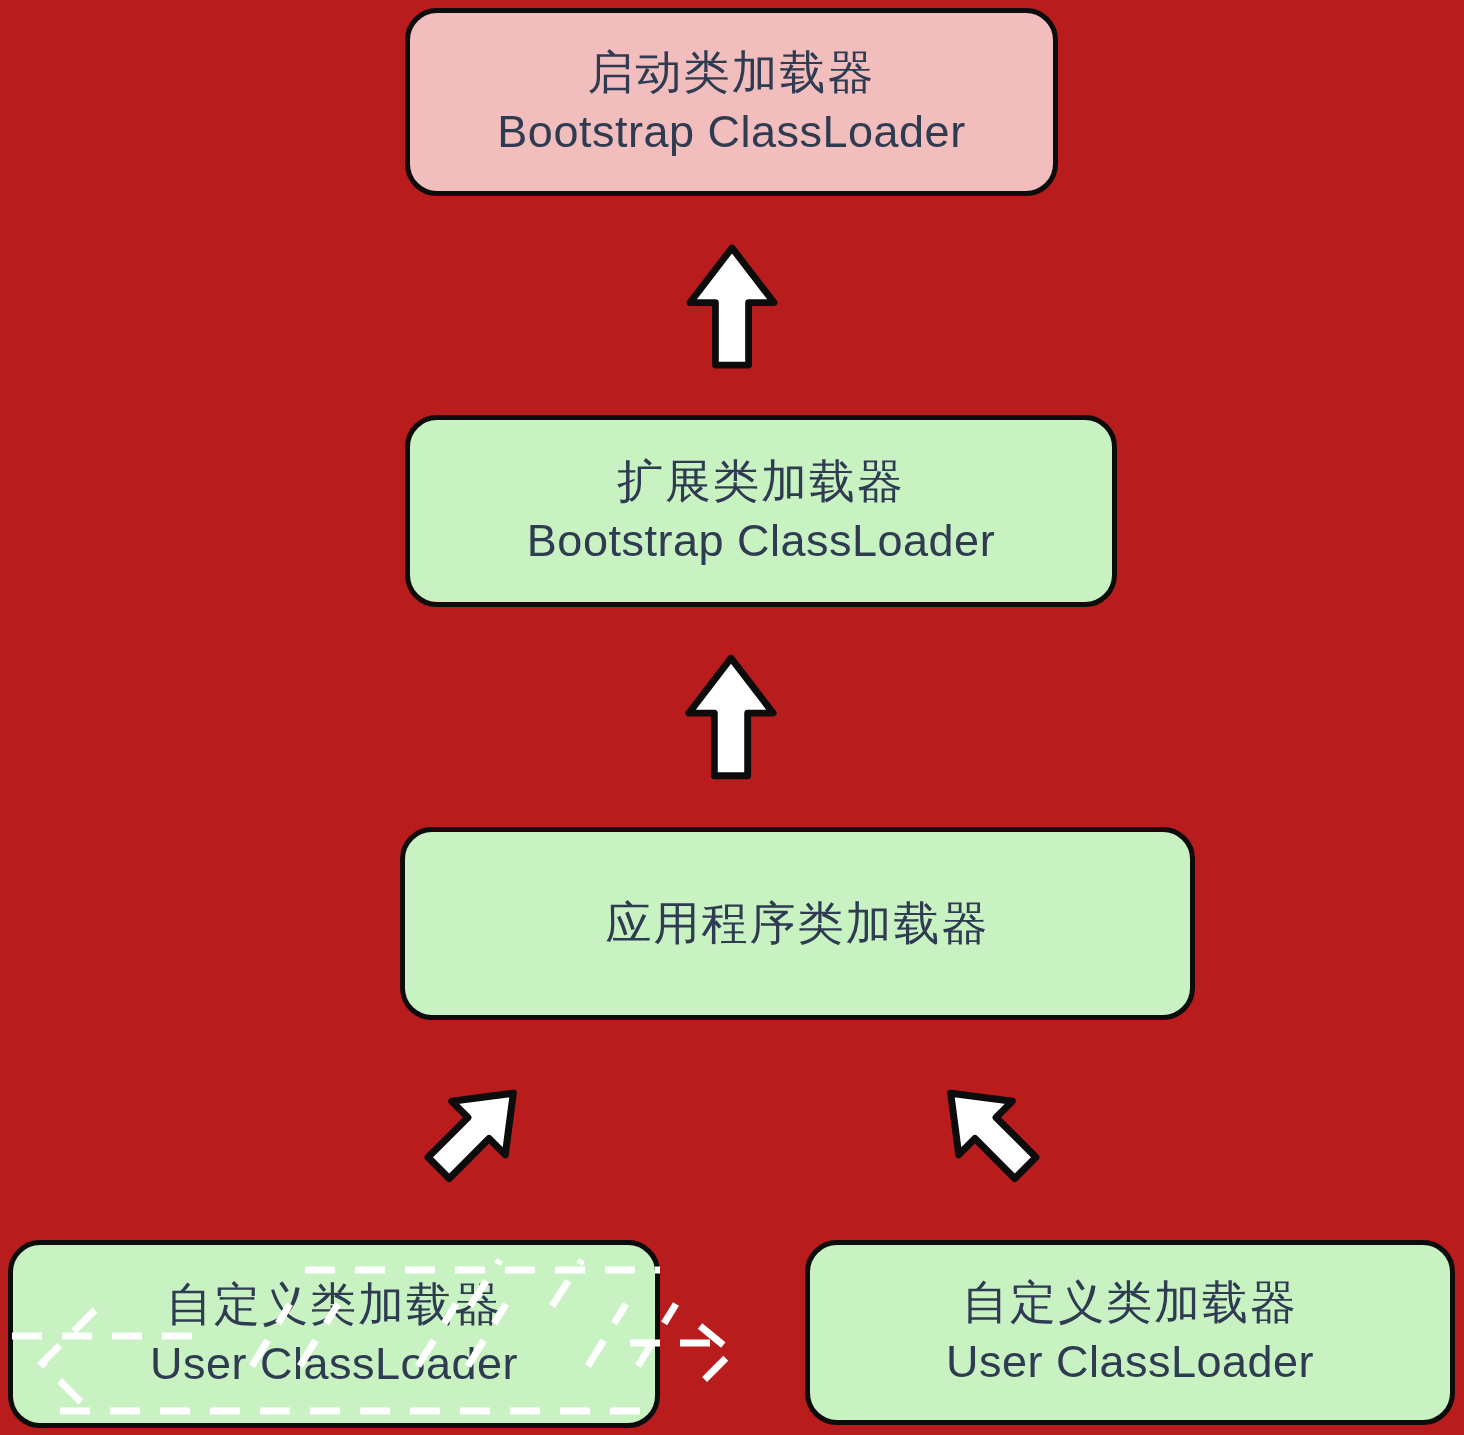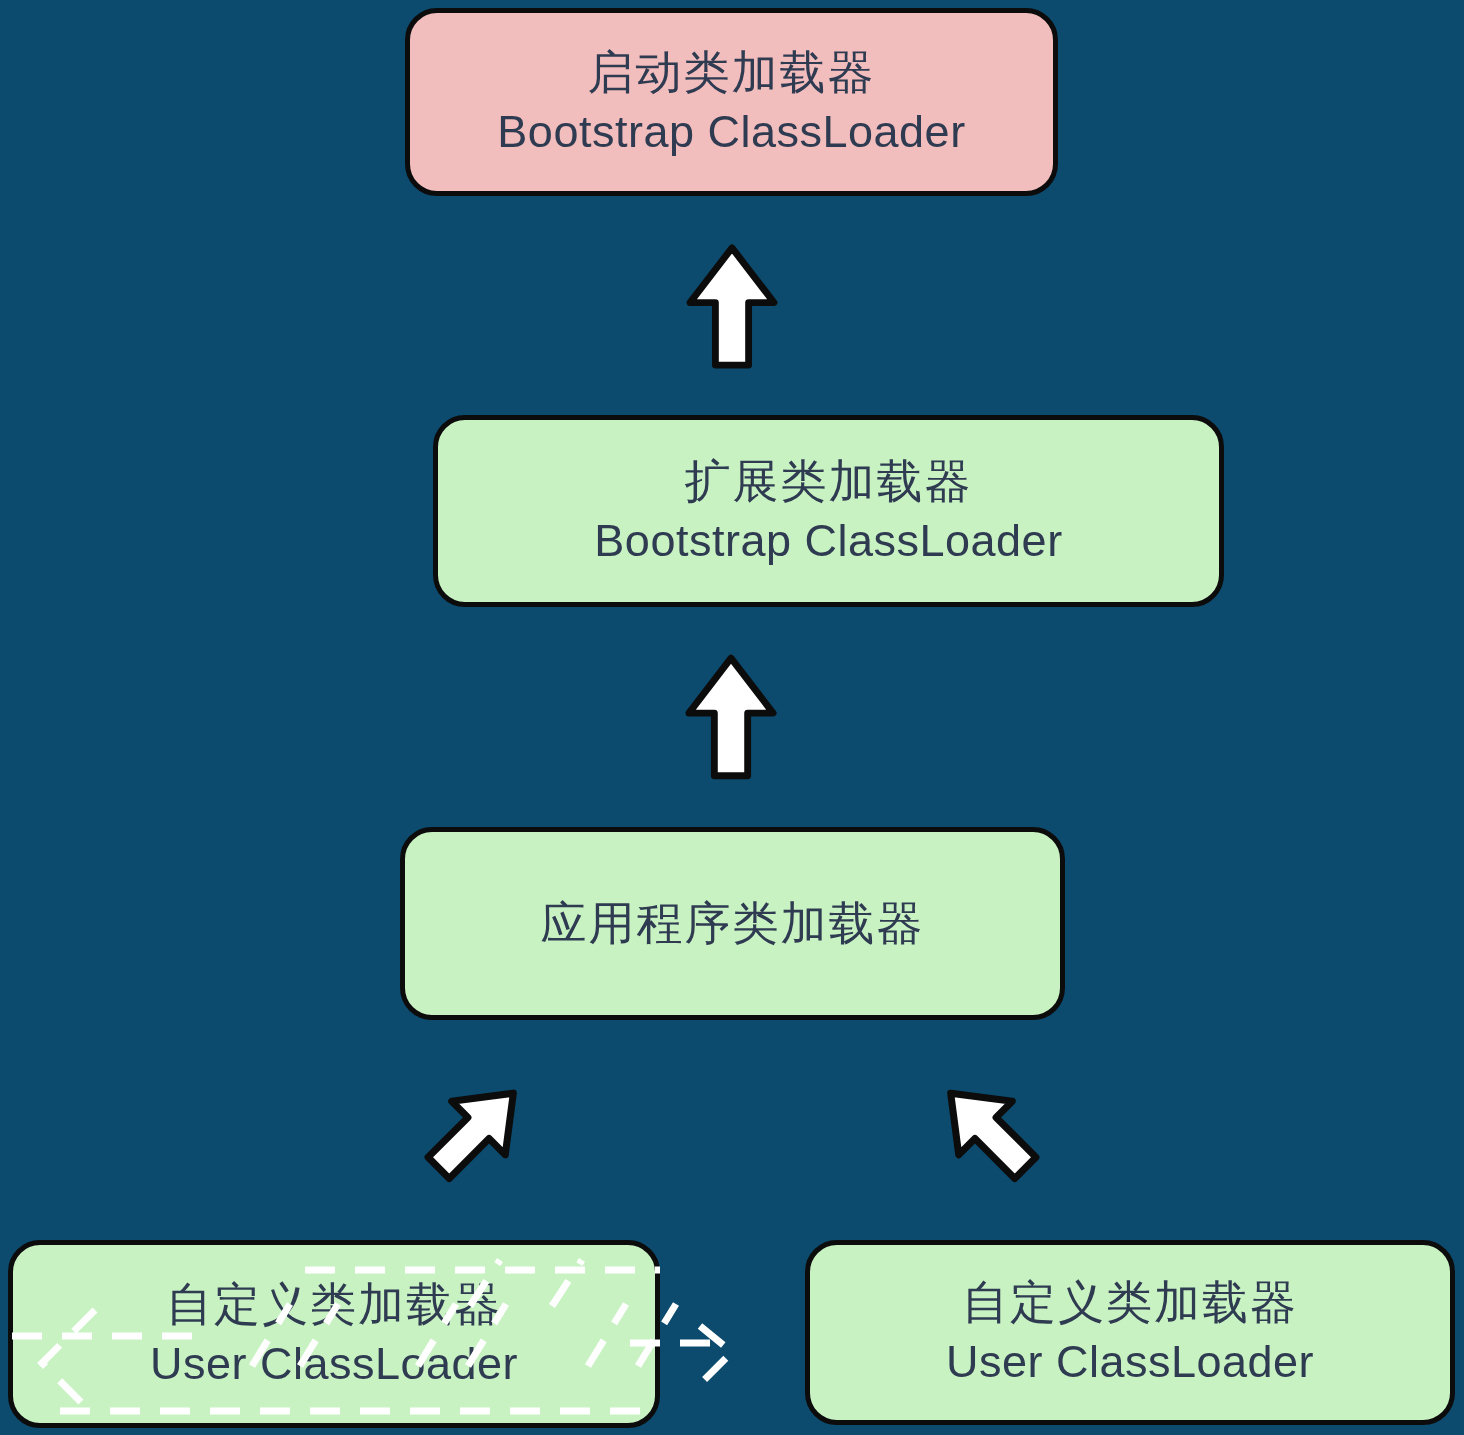--- a/index.html
+++ b/index.html
@@ -1,20 +1,20 @@
 <!DOCTYPE html>
 <html><head>
 <meta charset="utf-8">
 <style>
   html, body { margin: 0; padding: 0; background: #ffffff; }
   .canvas {
     position: relative;
     width: 1464px;
     height: 1435px;
-    background: #0c4a6e;
+    background: #b91c1c;
     overflow: hidden;
     font-family: "Liberation Sans", "DejaVu Sans", sans-serif;
   }
   .node {
     position: absolute;
     box-sizing: border-box;
     border: 5px solid #0c0c0c;
     border-radius: 32px;
     display: flex;
     flex-direction: column;
@@ -74,32 +74,32 @@
     <div class="zh">启动类加载器</div>
     <div class="en">Bootstrap ClassLoader</div>
   </div>
 
   <div class="arrow" style="left:683px; top:243px;">
     <svg width="98" height="127" viewBox="0 0 100 130">
       <path d="M50 5 L93 61 L67 61 L67 125 L33 125 L33 61 L7 61 Z" fill="#ffffff" stroke="#0c0c0c" stroke-width="7" stroke-linejoin="round"></path>
     </svg>
   </div>
 
-  <div class="node green" style="left:405px; top:415px; width:791px; height:192px;margin-left:28px;">
+  <div class="node green" style="left:405px; top:415px; width:712px; height:192px;">
     <div class="zh">扩展类加载器</div>
     <div class="en">Bootstrap ClassLoader</div>
   </div>
 
   <div class="arrow" style="left:682px; top:652px;">
     <svg width="98" height="130" viewBox="0 0 100 130">
       <path d="M50 5 L93 61 L67 61 L67 125 L33 125 L33 61 L7 61 Z" fill="#ffffff" stroke="#0c0c0c" stroke-width="7" stroke-linejoin="round"></path>
     </svg>
   </div>
 
-  <div class="node green" style="left:400px; top:827px; width:665px; height:193px;">
+  <div class="node green" style="left:400px; top:827px; width:795px; height:193px;">
     <div class="zh">应用程序类加载器</div>
   </div>
 
   <div class="arrow" style="left:432px; top:1072px; transform:rotate(45deg); transform-origin:50% 50%;">
     <svg width="88" height="117" viewBox="0 0 100 130">
       <path d="M50 5 L93 61 L67 61 L67 125 L33 125 L33 61 L7 61 Z" fill="#ffffff" stroke="#0c0c0c" stroke-width="8" stroke-linejoin="round"></path>
     </svg>
   </div>
 
   <div class="arrow" style="left:944px; top:1072px; transform:rotate(-45deg); transform-origin:50% 50%;">

